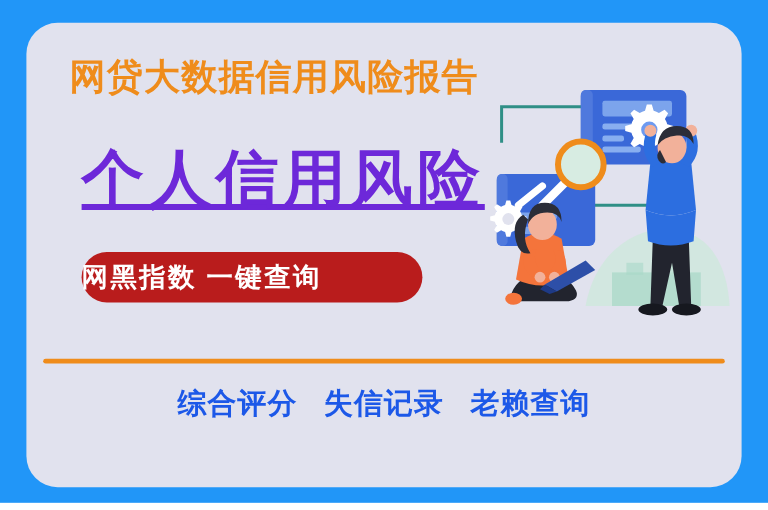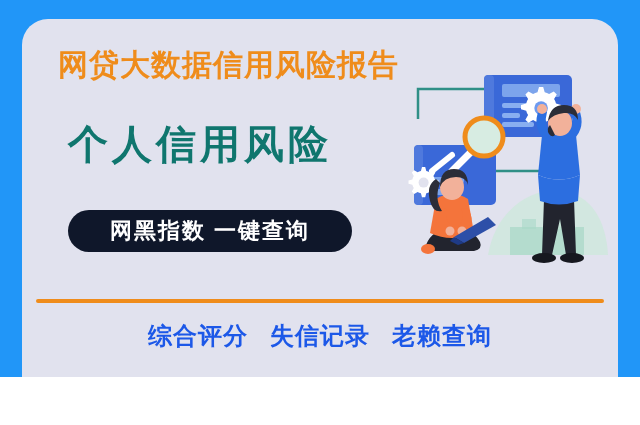--- a/index.html
+++ b/index.html
@@ -9,21 +9,21 @@
   body {
     width: 640px;
     height: 425px;
     overflow: hidden;
     font-family: "Liberation Sans", "DejaVu Sans", sans-serif;
   }
 
   #poster {
     position: relative;
     width: 640px;
-    height: 377px;
+    height: 419px;
     background: #2196f8;
     overflow: hidden;
   }
 
   
   #card {
     position: absolute;
     left: 22px;
     top: 19px;
     width: 596px;
@@ -45,40 +45,40 @@
     letter-spacing: 1px;
     line-height: 1;
     white-space: nowrap;
   }
 
   .subhead {
     position: absolute;
     left: 46px;
     top: 105px;
     width: 430px;
-    color: #0f766e;
-    font-size: 40px;
+    color: #6d28d9;
+    font-size: 52px;
     font-weight: bold;
     letter-spacing: 4px;
     line-height: 1;
     white-space: nowrap;
+    text-decoration: underline;
   }
 
   .pill {
     position: absolute;
     left: 46px;
     top: 191px;
     width: 284px;
     height: 42px;
-    background: #0f172a;
+    background: #b91c1c;
     border-radius: 21px;
     box-sizing: border-box;
     display: flex;
     align-items: center;
-    justify-content: center;
     color: #ffffff;
     font-size: 22px;
     font-weight: bold;
     letter-spacing: 2px;
     white-space: nowrap;
   }
 
   .divider {
     position: absolute;
     left: 14px;

